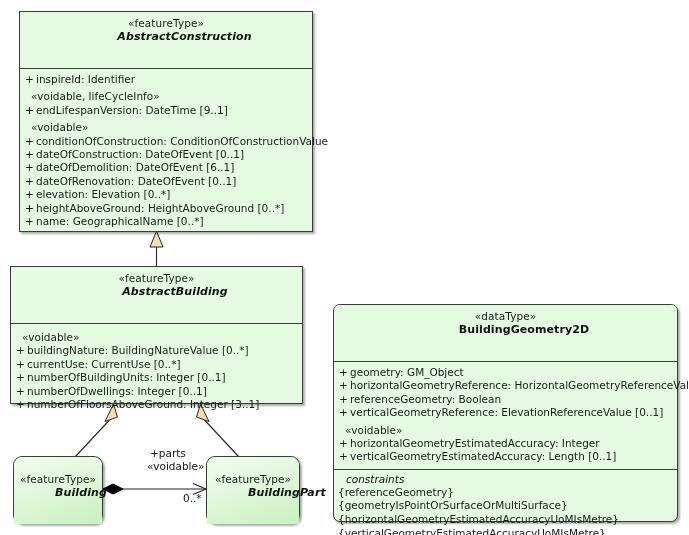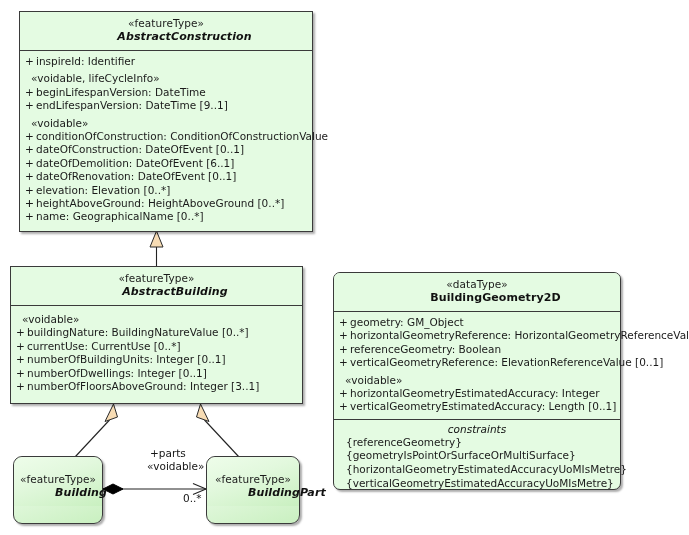--- a/index.html
+++ b/index.html
@@ -17,21 +17,21 @@
     border:1px solid #3a3a3a;
     background:#e4fbe2;
     z-index:5;
   }
   .uml-class.shadowed{ box-shadow:2px 2px 2px rgba(0,0,0,.32); }
   .uml-class.rounded{ border-radius:9px; }
 
   .cls-header{
     box-sizing:border-box;
     text-align:center;
-    padding:5px 4px 6px 4px;
+    padding:5px 4px 24px 4px;
     background:#e4fbe2;
   }
   .cls-header.divided{ border-bottom:1px solid #3a3a3a; }
   .stereotype{
     display:block;
     font-size:10.5px;
     line-height:13px;
     color:#1b1b1b;
     letter-spacing:.1px;
   }
@@ -76,31 +76,31 @@
   .group-stereo.first{ margin-top:3px; }
 
   
   .cls-constraints{
     box-sizing:border-box;
     border-top:1px solid #3a3a3a;
     padding:2px 0 6px 0;
   }
   .constraints-title{
     display:block;
-    text-align:center;
     font-size:10.5px;
     line-height:14px;
     font-style:italic;
     color:#111;
+    padding-left:12px;
   }
   .constraint{
     display:block;
     font-size:10.5px;
     line-height:13.6px;
-    padding-left:12px;
+    padding-left:4px;
     white-space:nowrap;
   }
 
   
   .leafbox .cls-header{
     background:linear-gradient(160deg,#eefdea 0%,#e2f8dd 42%,#c9f0c0 100%);
     border-radius:9px 9px 0 0;
     padding-top:16px;
   }
   .leafbox{
@@ -163,21 +163,21 @@
 
   <div class="uml-class shadowed" style="left:19px;top:11px;width:294px;height:221px;">
     <div class="cls-header divided">
       <span class="stereotype">«featureType»</span>
       <span class="cls-title">AbstractConstruction</span>
     </div>
     <div class="cls-body">
       <span class="attr"><span class="vis">+</span><span>inspireId: Identifier</span></span>
 
       <span class="group-stereo">«voidable, lifeCycleInfo»</span>
-      <span class="attr"><span class="vis">+</span><span>beginLifespanVersion: DateTime</span></span>
+      <span class="attr"><span class="vis">+</span></span>
       <span class="attr"><span class="vis">+</span><span>endLifespanVersion: DateTime [9..1]</span></span>
 
       <span class="group-stereo">«voidable»</span>
       <span class="attr"><span class="vis">+</span><span>conditionOfConstruction: ConditionOfConstructionValue</span></span>
       <span class="attr"><span class="vis">+</span><span>dateOfConstruction: DateOfEvent [0..1]</span></span>
       <span class="attr"><span class="vis">+</span><span>dateOfDemolition: DateOfEvent [6..1]</span></span>
       <span class="attr"><span class="vis">+</span><span>dateOfRenovation: DateOfEvent [0..1]</span></span>
       <span class="attr"><span class="vis">+</span><span>elevation: Elevation [0..*]</span></span>
       <span class="attr"><span class="vis">+</span></span>
       <span class="attr"><span class="vis">+</span><span>heightAboveGround: HeightAboveGround [0..*]</span></span>
@@ -211,21 +211,21 @@
     <div class="cls-header">
       <span class="stereotype">«featureType»</span>
       <span class="cls-title">BuildingPart</span>
     </div>
   </div>
 
   <span class="edge-label" style="left:150px;top:447px;">+parts</span>
   <span class="edge-label" style="left:147px;top:460px;">«voidable»</span>
   <span class="edge-label" style="left:183px;top:492px;">0..*</span>
 
-  <div class="uml-class shadowed" style="left:333px;top:272px;width:288px;height:218px;border-radius:7px;">
+  <div class="uml-class shadowed" style="left:333px;top:304px;width:345px;height:218px;border-radius:7px;">
     <div class="cls-header divided" style="border-radius:6px 6px 0 0;">
       <span class="stereotype">«dataType»</span>
       <span class="cls-title concrete">BuildingGeometry2D</span>
     </div>
     <div class="cls-body">
       <span class="attr"><span class="vis">+</span><span>geometry: GM_Object</span></span>
       <span class="attr"><span class="vis">+</span><span>horizontalGeometryReference: HorizontalGeometryReferenceValue</span></span>
       <span class="attr"><span class="vis">+</span><span>referenceGeometry: Boolean</span></span>
       <span class="attr"><span class="vis">+</span><span>verticalGeometryReference: ElevationReferenceValue [0..1]</span></span>
 

